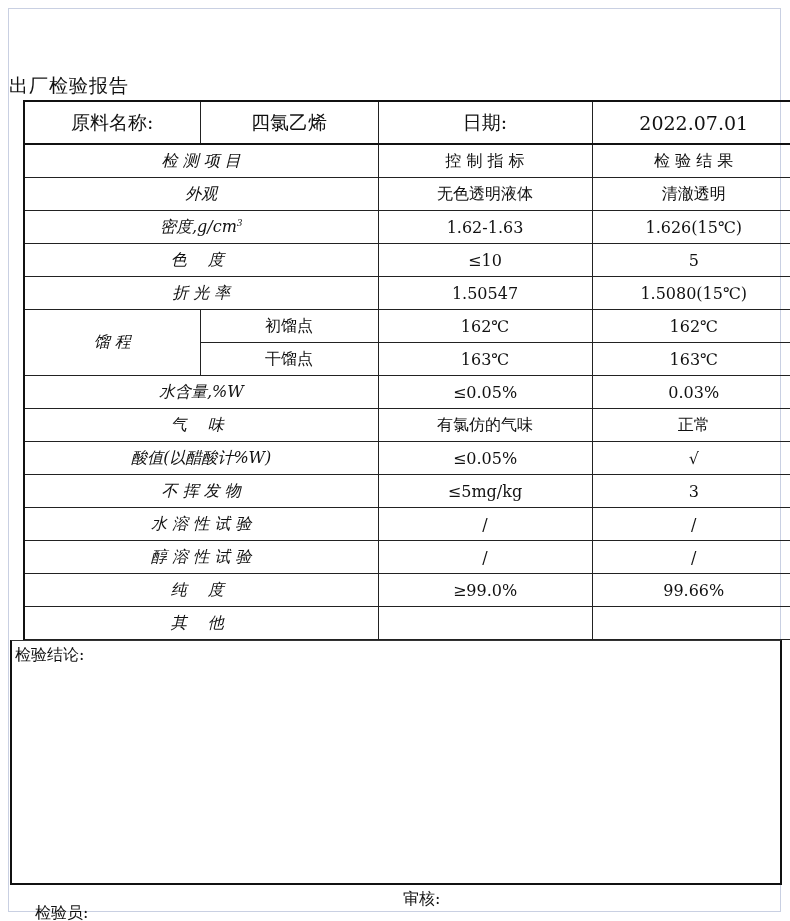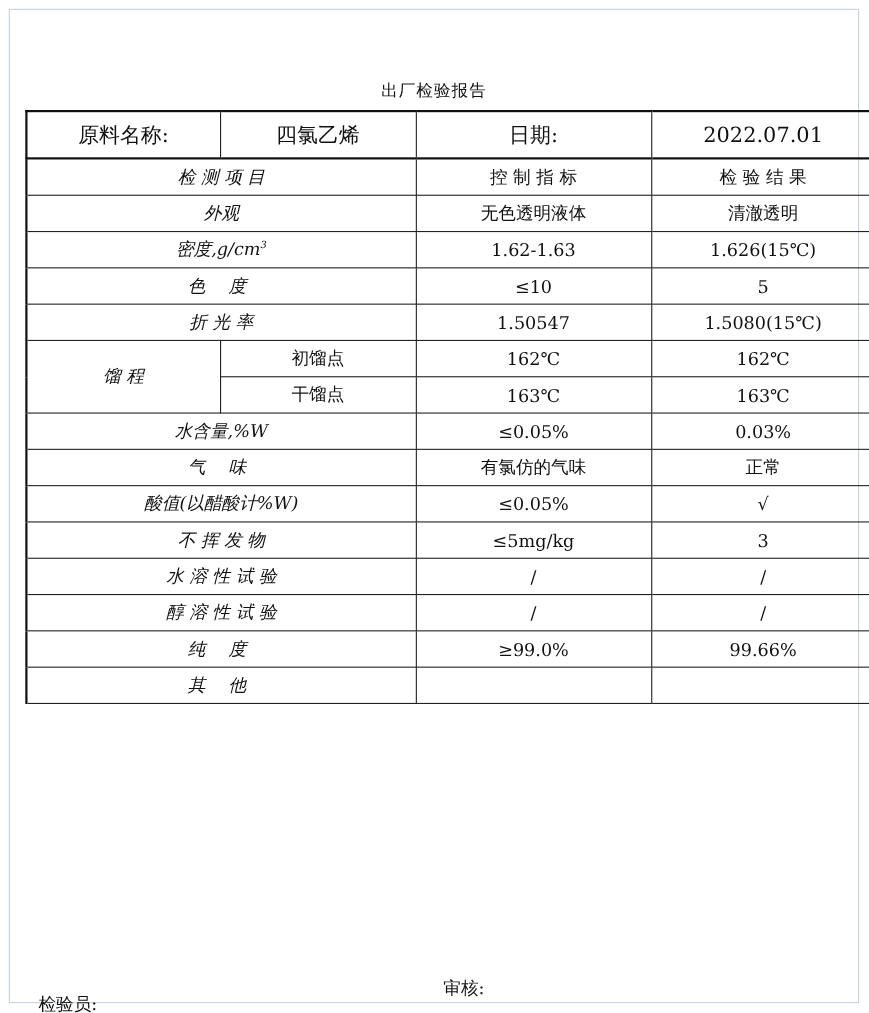--- a/index.html
+++ b/index.html
@@ -1,21 +1,21 @@
 <!DOCTYPE html>
 <html><head>
 <meta charset="utf-8">
 <style>
   html, body { margin:0; padding:0; background:#ffffff; }
   body { width:790px; height:921px; position:relative; overflow:hidden;
          font-family:"DejaVu Serif","Liberation Serif",serif; color:#111; }
   .page { position:absolute; left:8px; top:8px; width:773px; height:904px;
           border:1px solid #c9d0e2; box-sizing:border-box; background:#fff; }
-  .title { position:absolute; left:0; right:0; top:64px; text-align:center;
-           font-size:15px; letter-spacing:1px; }
+  .title { position:absolute; left:0; right:0; top:64px; 
+           font-size:19px; letter-spacing:1px; }
   table.report { position:absolute; left:14px; top:91px; border-collapse:collapse;
                  table-layout:fixed; width:772px; }
   table.report td { border:1px solid #222; text-align:center; vertical-align:middle;
                     font-size:16px; height:32px; padding:0; white-space:nowrap; }
   table.report tr.head td { height:41px; font-size:19px; border-top:2px solid #111;
                             border-bottom:2px solid #111; }
   table.report tr.head td:first-child { border-left:2px solid #111; }
   table.report tr.head td:last-child { border-right:2px solid #111; }
   table.report td.first { border-left:2px solid #111;font-style:italic; }
   table.report td.last { border-right:2px solid #737373; }
@@ -119,16 +119,19 @@
       <td class="last">99.66%</td>
     </tr>
     <tr>
       <td class="first spaced" colspan="2">其  他</td>
       <td></td>
       <td class="last"></td>
     </tr>
   </tbody>
     </table>
 
+  <div class="conclusion">
+    <span class="label">检验结论:</span>
+  </div>
 
   <div class="footer-left">检验员:</div>
   <div class="footer-right">审核:</div>
 </div>
 
 </body></html>

